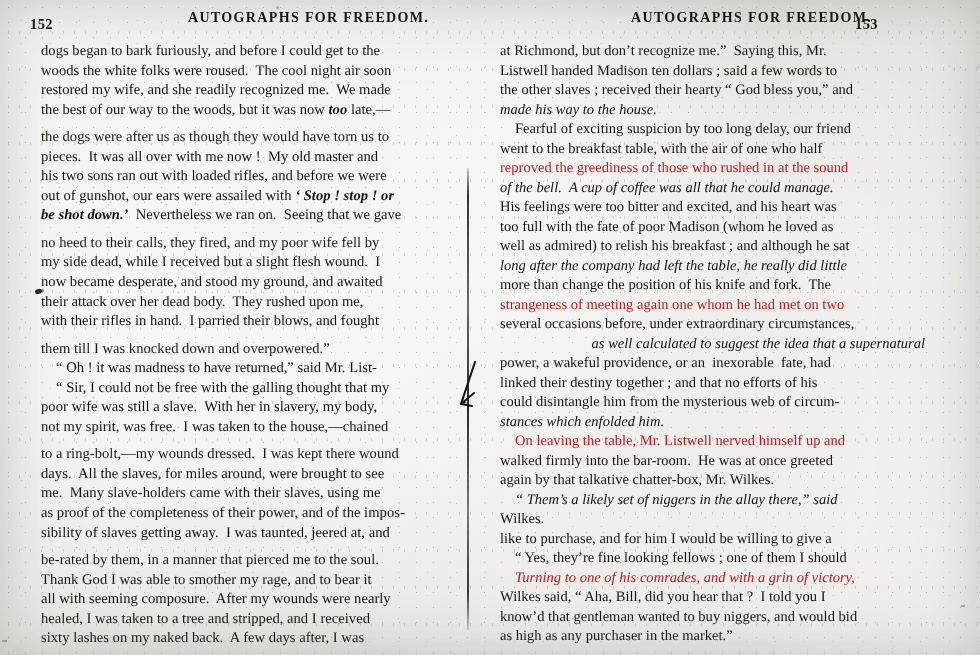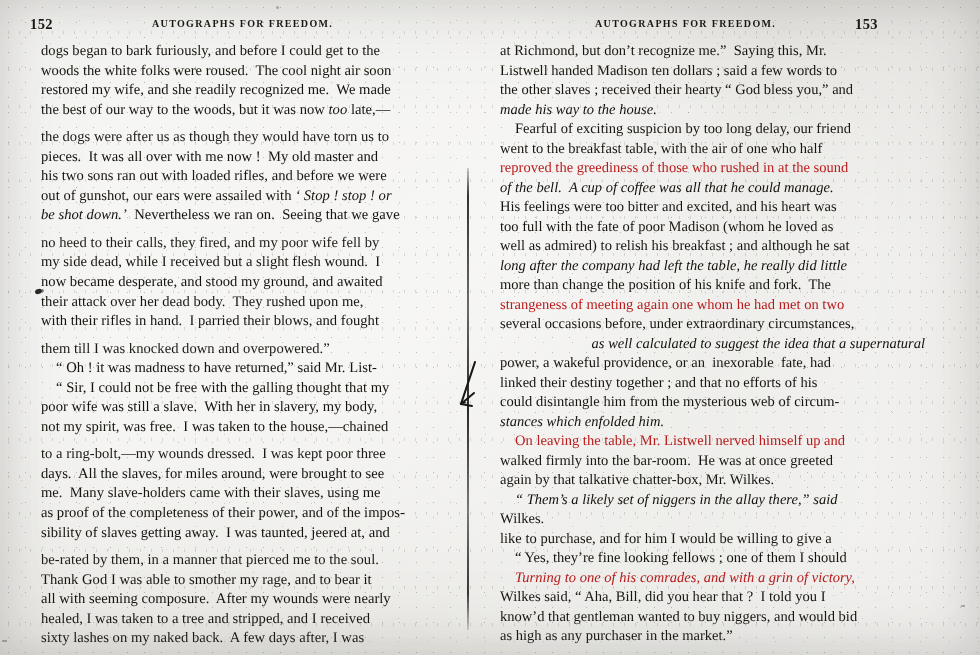--- a/index.html
+++ b/index.html
@@ -30,25 +30,26 @@
     position:absolute;inset:0;pointer-events:none;
     box-shadow:inset 0 0 46px rgba(90,86,78,.22), inset 0 0 120px rgba(90,86,78,.10);
   }
 
   
   .page{position:absolute;top:0;height:655px;}
   #page-left{left:0;width:470px;}
   #page-right{left:470px;width:510px;}
 
   .runhead{
-    position:absolute;top:18px;height:16px;
-    font-size:10px;letter-spacing:1.35px;
+    position:absolute;top:10px;height:16px;
+    font-size:14px;letter-spacing:1.35px;
     color:#16140f;white-space:nowrap;
     font-variant:small-caps;text-transform:uppercase;
     font-weight:700;
+    margin-left:36px;
   }
   .folio{
     position:absolute;top:16px;
     font-size:14.5px;font-weight:700;color:#16140f;
     letter-spacing:.4px;
   }
 
   .col{position:absolute;}
   #col-left{left:41px;top:42px;width:414px;}
   #col-right{left:30px;top:42px;width:425px;}
@@ -59,21 +60,21 @@
     font-size:14.6px;
     line-height:19.55px;
     color:#17150f;
     white-space:pre;
     letter-spacing:.02px;
     text-rendering:geometricPrecision;
   }
   #col-right .ln{font-size:14.5px;line-height:19.5px;}
   .ind{padding-left:15px;}      
   .ind-sm{padding-left:9px;text-align:right;}    
-  .it{font-style:italic;}
+  .it{font-style:italic;font-weight:bold;}
 
   
   #col-left .ln:nth-child(3n){color:#14120d;}
   #col-left .ln:nth-child(5n){color:#1d1b15;margin-top:8px;}
   #col-right .ln:nth-child(4n){color:#14120d;font-style:italic;}
   #col-right .ln:nth-child(7n){color:#b91c1c;}
 
   
   #gutter{
     position:absolute;left:467px;top:168px;width:2px;height:462px;
@@ -123,21 +124,21 @@
     <span class="ln">no heed to their calls, they fired, and my poor wife fell by</span>
     <span class="ln">my side dead, while I received but a slight flesh wound.  I</span>
     <span class="ln">now became desperate, and stood my ground, and awaited</span>
     <span class="ln">their attack over her dead body.  They rushed upon me,</span>
     <span class="ln">with their rifles in hand.  I parried their blows, and fought</span>
     <span class="ln">them till I was knocked down and overpowered.”</span>
     <span class="ln ind">“ Oh ! it was madness to have returned,” said Mr. List-</span>
     <span class="ln ind">“ Sir, I could not be free with the galling thought that my</span>
     <span class="ln">poor wife was still a slave.  With her in slavery, my body,</span>
     <span class="ln">not my spirit, was free.  I was taken to the house,—chained</span>
-    <span class="ln">to a ring-bolt,—my wounds dressed.  I was kept poor three</span>
+    <span class="ln">to a ring-bolt,—my wounds dressed.  I was kept there wound</span>
     <span class="ln">days.  All the slaves, for miles around, were brought to see</span>
     <span class="ln">me.  Many slave-holders came with their slaves, using me</span>
     <span class="ln">as proof of the completeness of their power, and of the impos-</span>
     <span class="ln">sibility of slaves getting away.  I was taunted, jeered at, and</span>
     <span class="ln">be-rated by them, in a manner that pierced me to the soul.</span>
     <span class="ln">Thank God I was able to smother my rage, and to bear it</span>
     <span class="ln">all with seeming composure.  After my wounds were nearly</span>
     <span class="ln">healed, I was taken to a tree and stripped, and I received</span>
     <span class="ln">sixty lashes on my naked back.  A few days after, I was</span>
     <span class="ln">sold to a slave-trader, and placed in this gang for the New</span>

